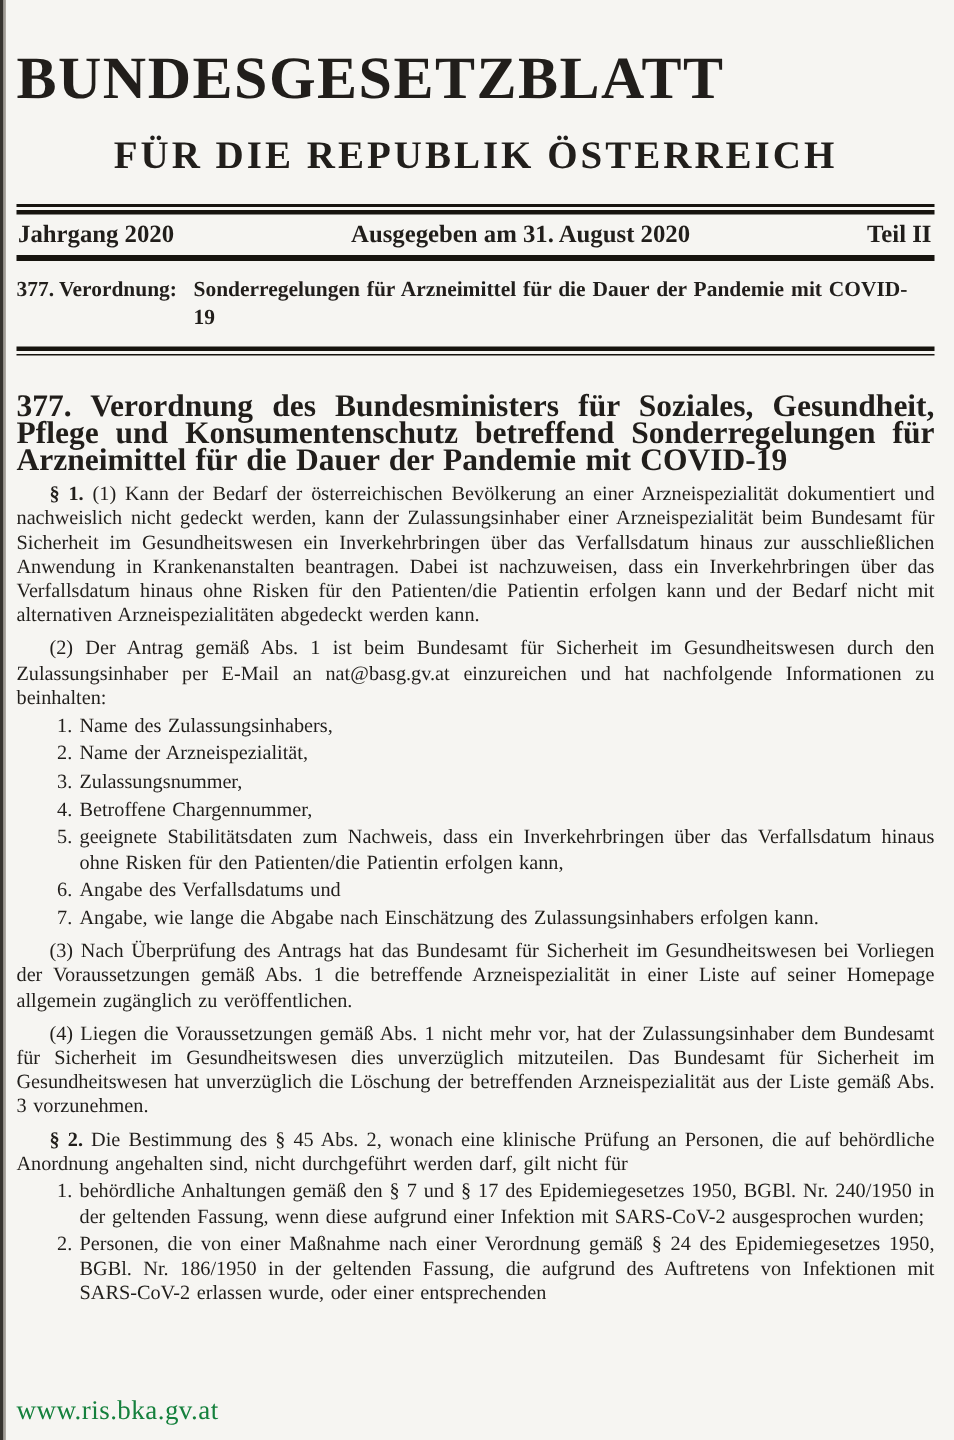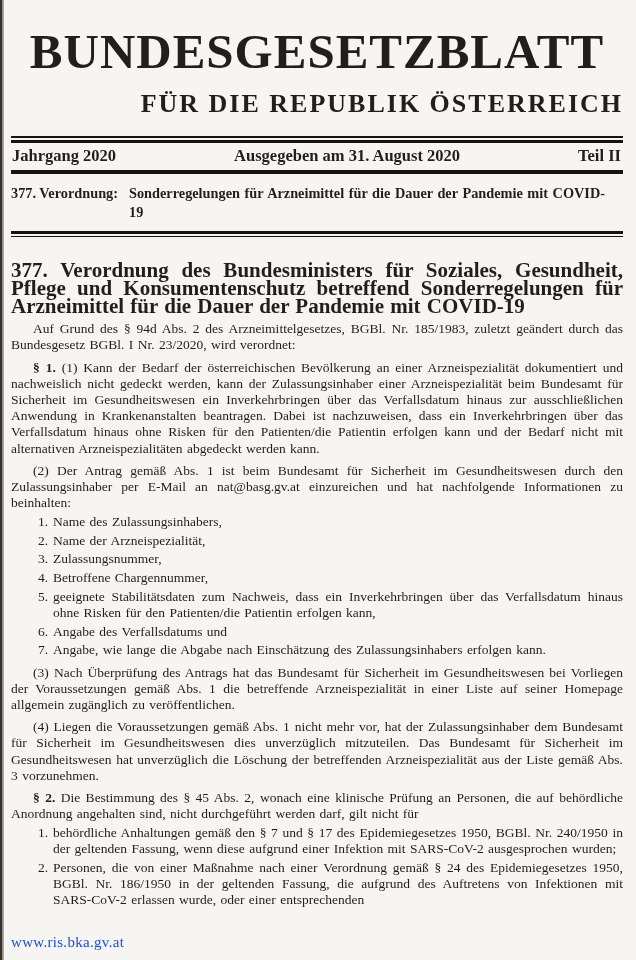--- a/index.html
+++ b/index.html
@@ -21,31 +21,31 @@
     width: 4px; height: 960px;
     background: linear-gradient(90deg, #37342f 0px, #37342f 2px, #8b8781 2px, #b5b1aa 4px);
     z-index: 3;
   }
   .page {
     padding: 26px 13px 0 11px;
   }
   
   .masthead-title {
     font-weight: bold;
-    font-size: 49px;
+    font-size: 40px;
     line-height: 52px;
-    text-align: center;
+    text-align: left;
     letter-spacing: 1px;
     white-space: nowrap;
   }
   .masthead-subtitle {
     font-weight: bold;
     font-size: 26px;
     line-height: 30px;
-    text-align: right;
+    text-align: center;
     letter-spacing: 2px;
     margin-top: 11px;
     white-space: nowrap;
   }
   
   .rule-double {
     margin-top: 17px;
     height: 2px;
     border-top: 2px solid #17140f;
     border-bottom: 3px solid #17140f;
@@ -119,23 +119,23 @@
     margin-left: 27px;
   }
   .num-item .li-text {
     flex: 1;
     text-align: justify;
   }
   .footer-url {
     position: absolute;
     left: 11px;
     bottom: 9px;
-    font-size: 15px;
+    font-size: 18px;
     letter-spacing: 0.3px;
-    color: #1d4ed8;
+    color: #15803d;
   }
 </style>
 </head>
 <body>
 
 <div class="edge-strip"></div>
 
 <div class="page">
 
   <div class="masthead-title">BUNDESGESETZBLATT</div>
@@ -153,21 +153,20 @@
 
   <div class="summary-row">
     <span class="summary-label">377. Verordnung:</span>
     <span class="summary-text">Sonderregelungen für Arzneimittel für die Dauer der Pandemie mit COVID-19</span>
   </div>
 
   <div class="rule-mixed"></div>
 
   <div class="decree-title">377. Verordnung des Bundesministers für Soziales, Gesundheit, Pflege und Konsumentenschutz betreffend Sonderregelungen für Arzneimittel für die Dauer der Pandemie mit COVID-19</div>
 
-  <p class="para">Auf Grund des § 94d Abs. 2 des Arzneimittelgesetzes, BGBl. Nr. 185/1983, zuletzt geändert durch das Bundesgesetz BGBl. I Nr. 23/2020, wird verordnet:</p>
 
   <p class="para"><span class="lead">§ 1.</span><span> (1) Kann der Bedarf der österreichischen Bevölkerung an einer Arzneispezialität dokumentiert und nachweislich nicht gedeckt werden, kann der Zulassungsinhaber einer Arzneispezialität beim Bundesamt für Sicherheit im Gesundheitswesen ein Inverkehrbringen über das Verfallsdatum hinaus zur ausschließlichen Anwendung in Krankenanstalten beantragen. Dabei ist nachzuweisen, dass ein Inverkehrbringen über das Verfallsdatum hinaus ohne Risken für den Patienten/die Patientin erfolgen kann und der Bedarf nicht mit alternativen Arzneispezialitäten abgedeckt werden kann.</span></p>
 
   <p class="para">(2) Der Antrag gemäß Abs. 1 ist beim Bundesamt für Sicherheit im Gesundheitswesen durch den Zulassungsinhaber per E-Mail an nat@basg.gv.at einzureichen und hat nachfolgende Informationen zu beinhalten:</p>
 
   <div class="num-list">
     <div class="num-item">
       <span class="li-num">1.</span>
       <span class="li-text">Name des Zulassungsinhabers,</span>
     </div>

